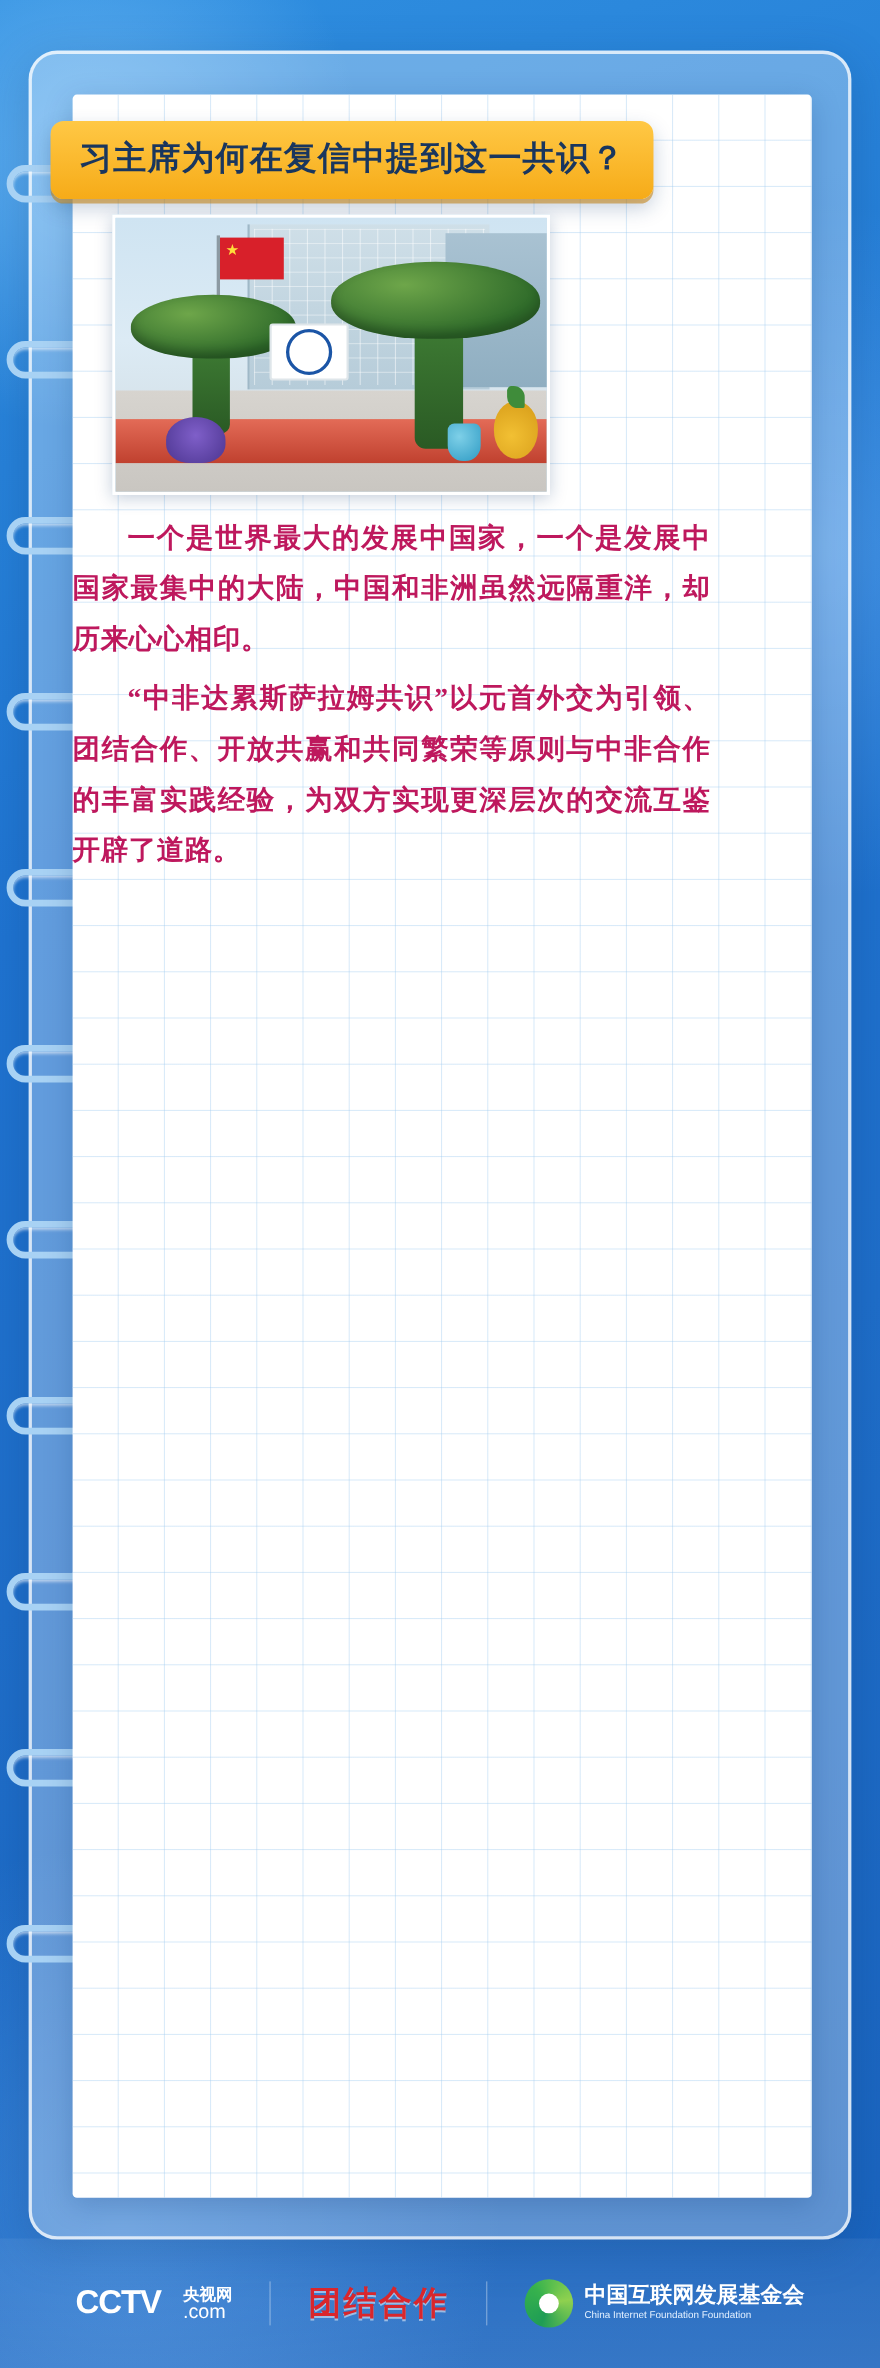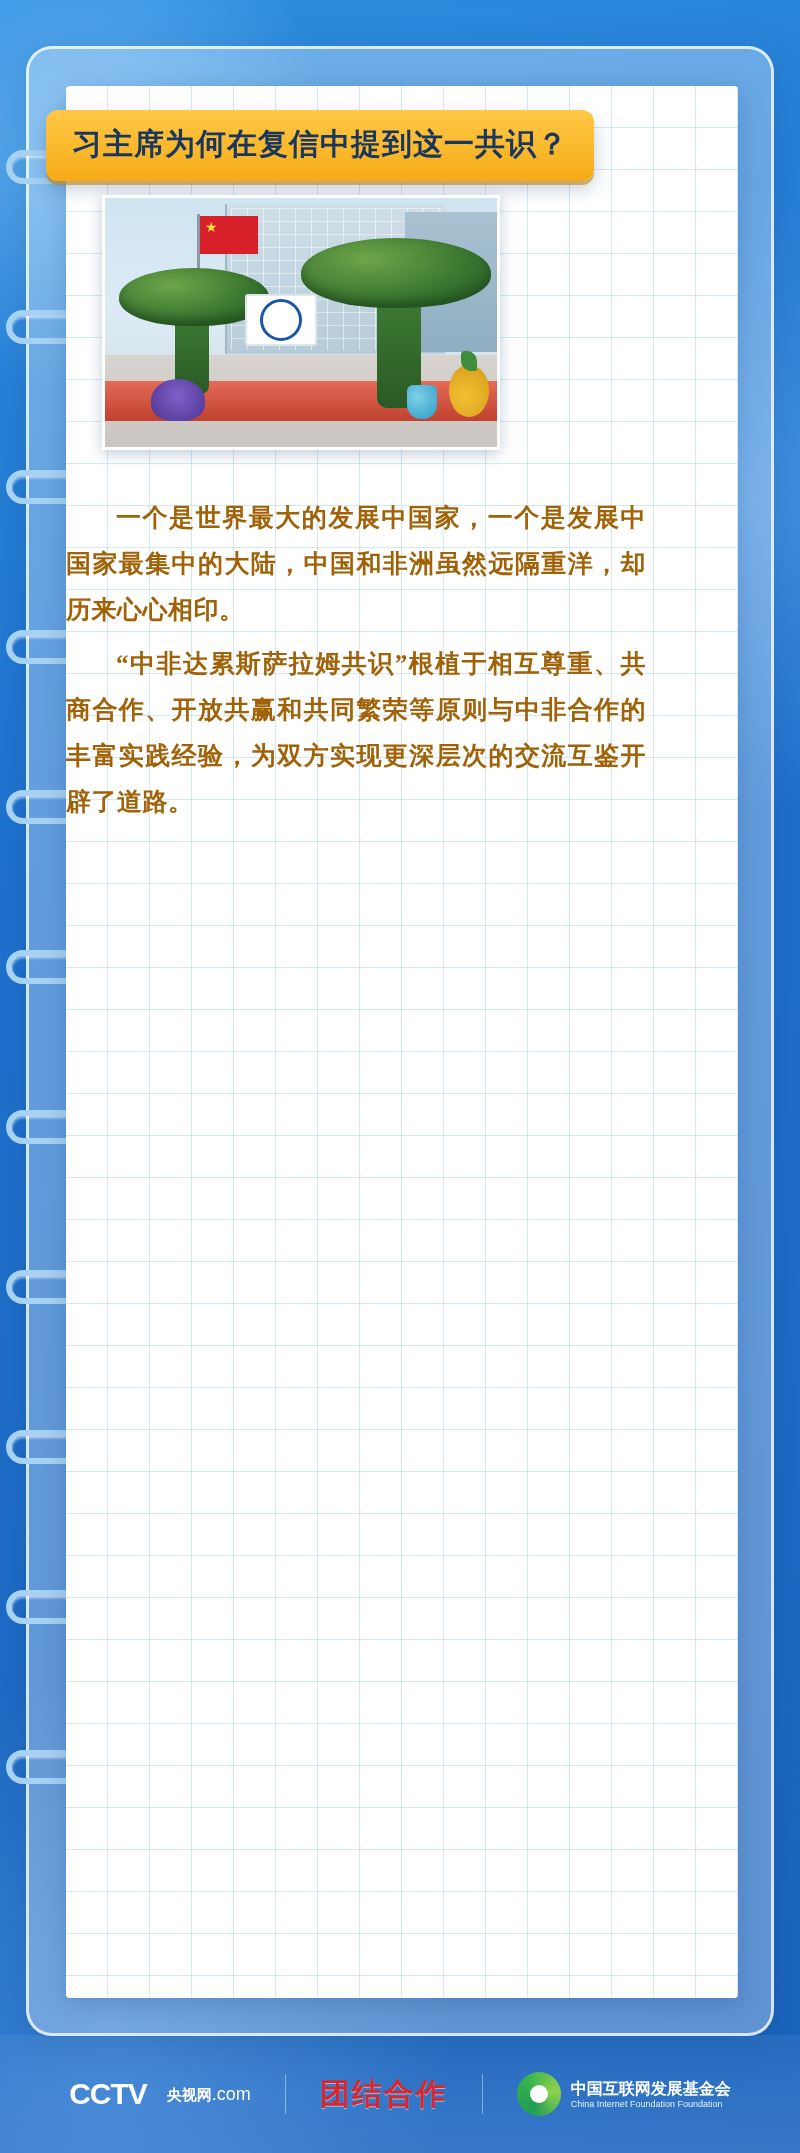--- a/index.html
+++ b/index.html
@@ -152,23 +152,23 @@
   .ph-emblem::after { content:""; position:absolute; left:50%; top:50%; transform:translate(-50%,-50%); width:36px; height:36px; border:3px solid #1b55a6; border-radius:50%; }
   .ph-fruit { position:absolute; right: 8px; bottom: 30px; width: 40px; height: 52px; background: radial-gradient(circle at 40% 60%, #f2c033, #d59a17); border-radius: 48% 48% 50% 50%; }
   .ph-fruit::before { content:""; position:absolute; left: 12px; top:-14px; width: 16px; height: 20px; background:#3f8c3a; border-radius: 4px 10px 2px 10px; }
   .ph-vase { position:absolute; right: 60px; bottom: 28px; width: 30px; height: 34px; background: radial-gradient(circle at 35% 35%, #7ed0e8, #2f9bc4); border-radius: 6px 6px 14px 14px; }
   .ph-bouquet { position:absolute; left: 46px; bottom: 26px; width: 54px; height: 42px; background: radial-gradient(circle at 50% 40%, #7f5fc9, #4c3590); border-radius: 50% 50% 40% 40%; }
 
   
   .article {
     position: absolute;
     left: 66px;
-    top: 495px;
+    top: 467px;
     width: 580px;
-    color: #a16207;
+    color: #be185d;
   }
   .article p {
     font-size: 25px;
     line-height: 46px;
     letter-spacing: 0.5px;
     text-indent: 50px;
     text-align: justify;
     margin-bottom: 8px;
     font-family: "Liberation Serif", "DejaVu Serif", serif;
     font-weight: bold;
@@ -207,21 +207,21 @@
   .cidf-mark {
     width: 44px; height: 44px; border-radius: 50%;
     background: conic-gradient(from 200deg, #1f9d55, #37b24d, #8fd14f, #1f9d55);
     position: relative;
   }
   .cidf-mark::after {
     content:""; position:absolute; left:50%; top:50%; transform:translate(-50%,-50%);
     width: 18px; height: 18px; border-radius:50%; background:#ffffff;
   }
   .cidf-text { display:flex; flex-direction:column; }
-  .cidf-cn { color:#ffffff; font-size:16px; font-weight:bold; line-height:19px; }
+  .cidf-cn { color:#ffffff; font-size:20px; font-weight:bold; line-height:19px;font-family:Liberation Mono, monospace; }
   .cidf-en { color:#e3f0ff; font-size:9px; line-height:12px; }
 
   .footer-sep { width:1px; height:40px; background: rgba(255,255,255,.4); }
 </style>
 </head>
 <body>
 
 <div class="bg-glow glow-a"></div>
 <div class="bg-glow glow-b"></div>
 <div class="bg-glow glow-c"></div>
@@ -263,27 +263,27 @@
   <div class="ph-top-r-stem"></div>
   <div class="ph-topiary ph-top-r"></div>
   <div class="ph-emblem"></div>
   <div class="ph-bouquet"></div>
   <div class="ph-vase"></div>
   <div class="ph-fruit"></div>
 </div>
 
 <div class="article">
   <p>一个是世界最大的发展中国家，一个是发展中国家最集中的大陆，中国和非洲虽然远隔重洋，却历来心心相印。</p>
-  <p>“中非达累斯萨拉姆共识”根植于相互尊重、共商合作、开放共赢和共同繁荣等原则与中非合作的丰富实践经验，为双方实现更深层次的交流互鉴开辟了道路。</p>
+  <p>“中非达累斯萨拉姆共识”以元首外交为引领、团结合作、开放共赢和共同繁荣等原则与中非合作的丰富实践经验，为双方实现更深层次的交流互鉴开辟了道路。</p>
 </div>
 
 <div class="footer">
   <div class="logo-cctv">
     <span class="big">CCTV</span>
-    <span style="display:flex;margin-left:16px;">
+    <span style="display:flex;flex-direction:column;margin-left:16px;">
       <span class="cn">央视网</span>
       <span class="dom">.com</span>
     </span>
   </div>
   <div class="footer-sep"></div>
   <div class="logo-ttxx">团结合作</div>
   <div class="footer-sep"></div>
   <div class="logo-cidf">
     <span class="cidf-mark"></span>
     <span class="cidf-text">

